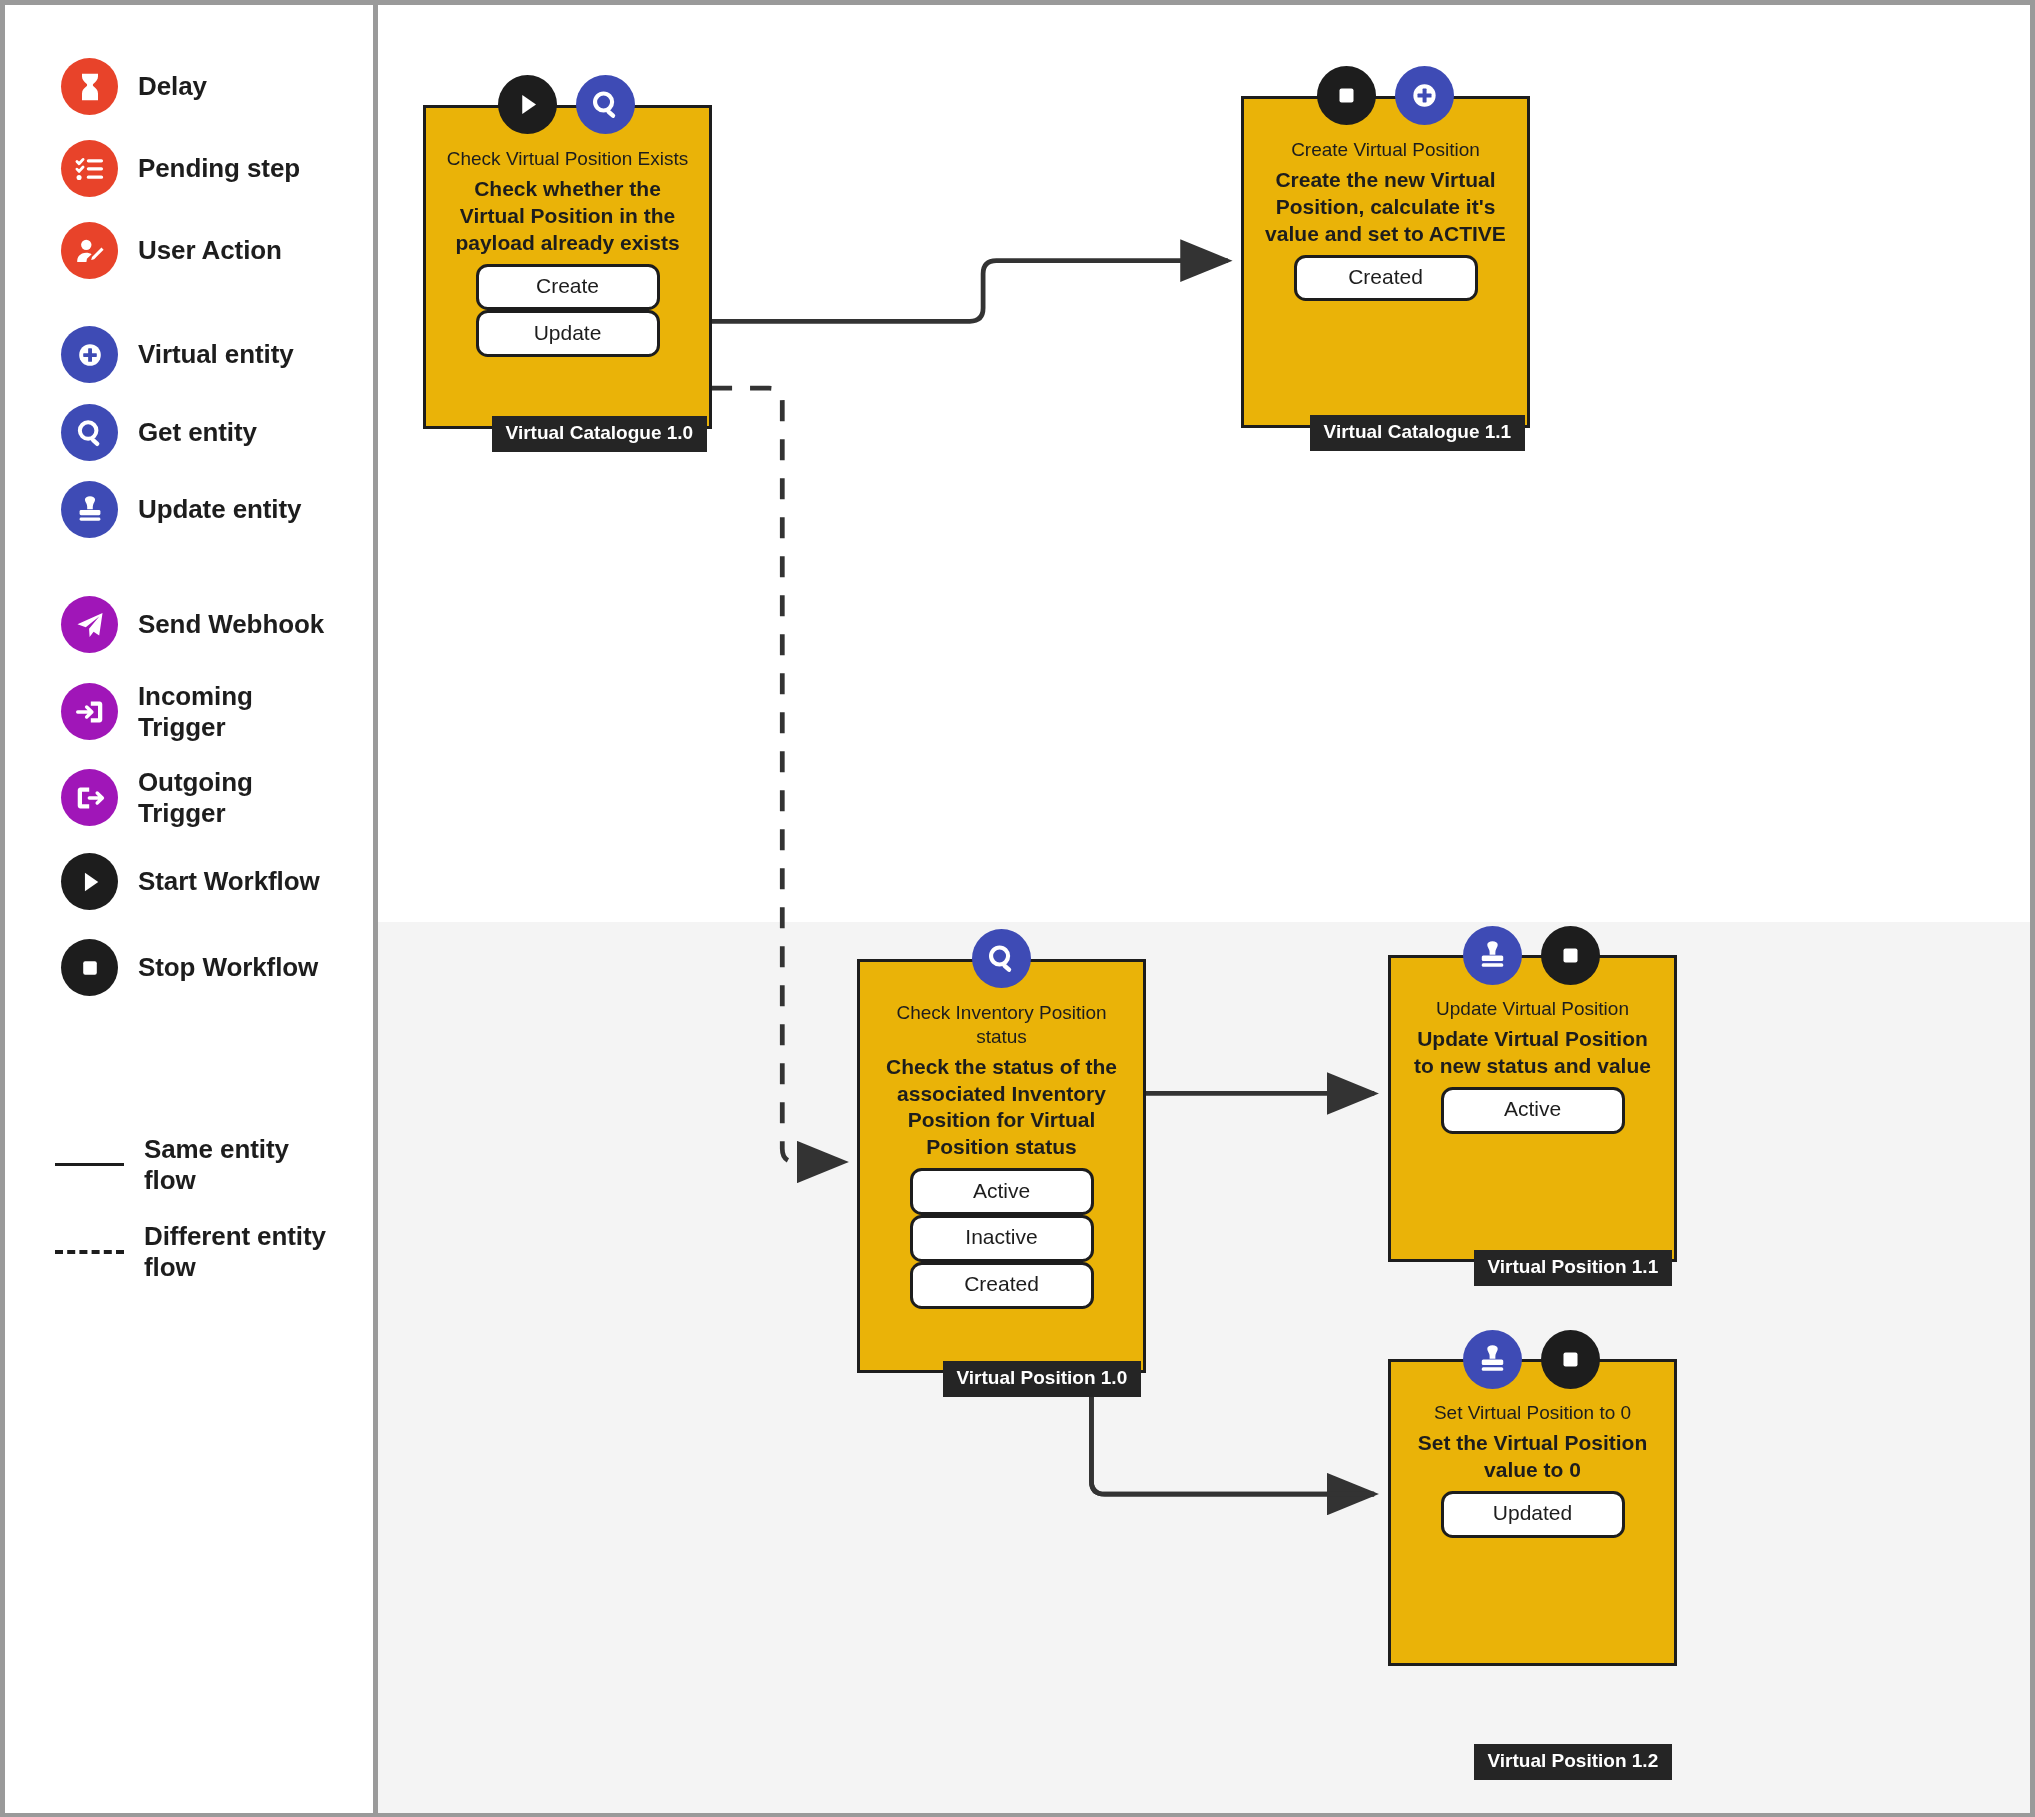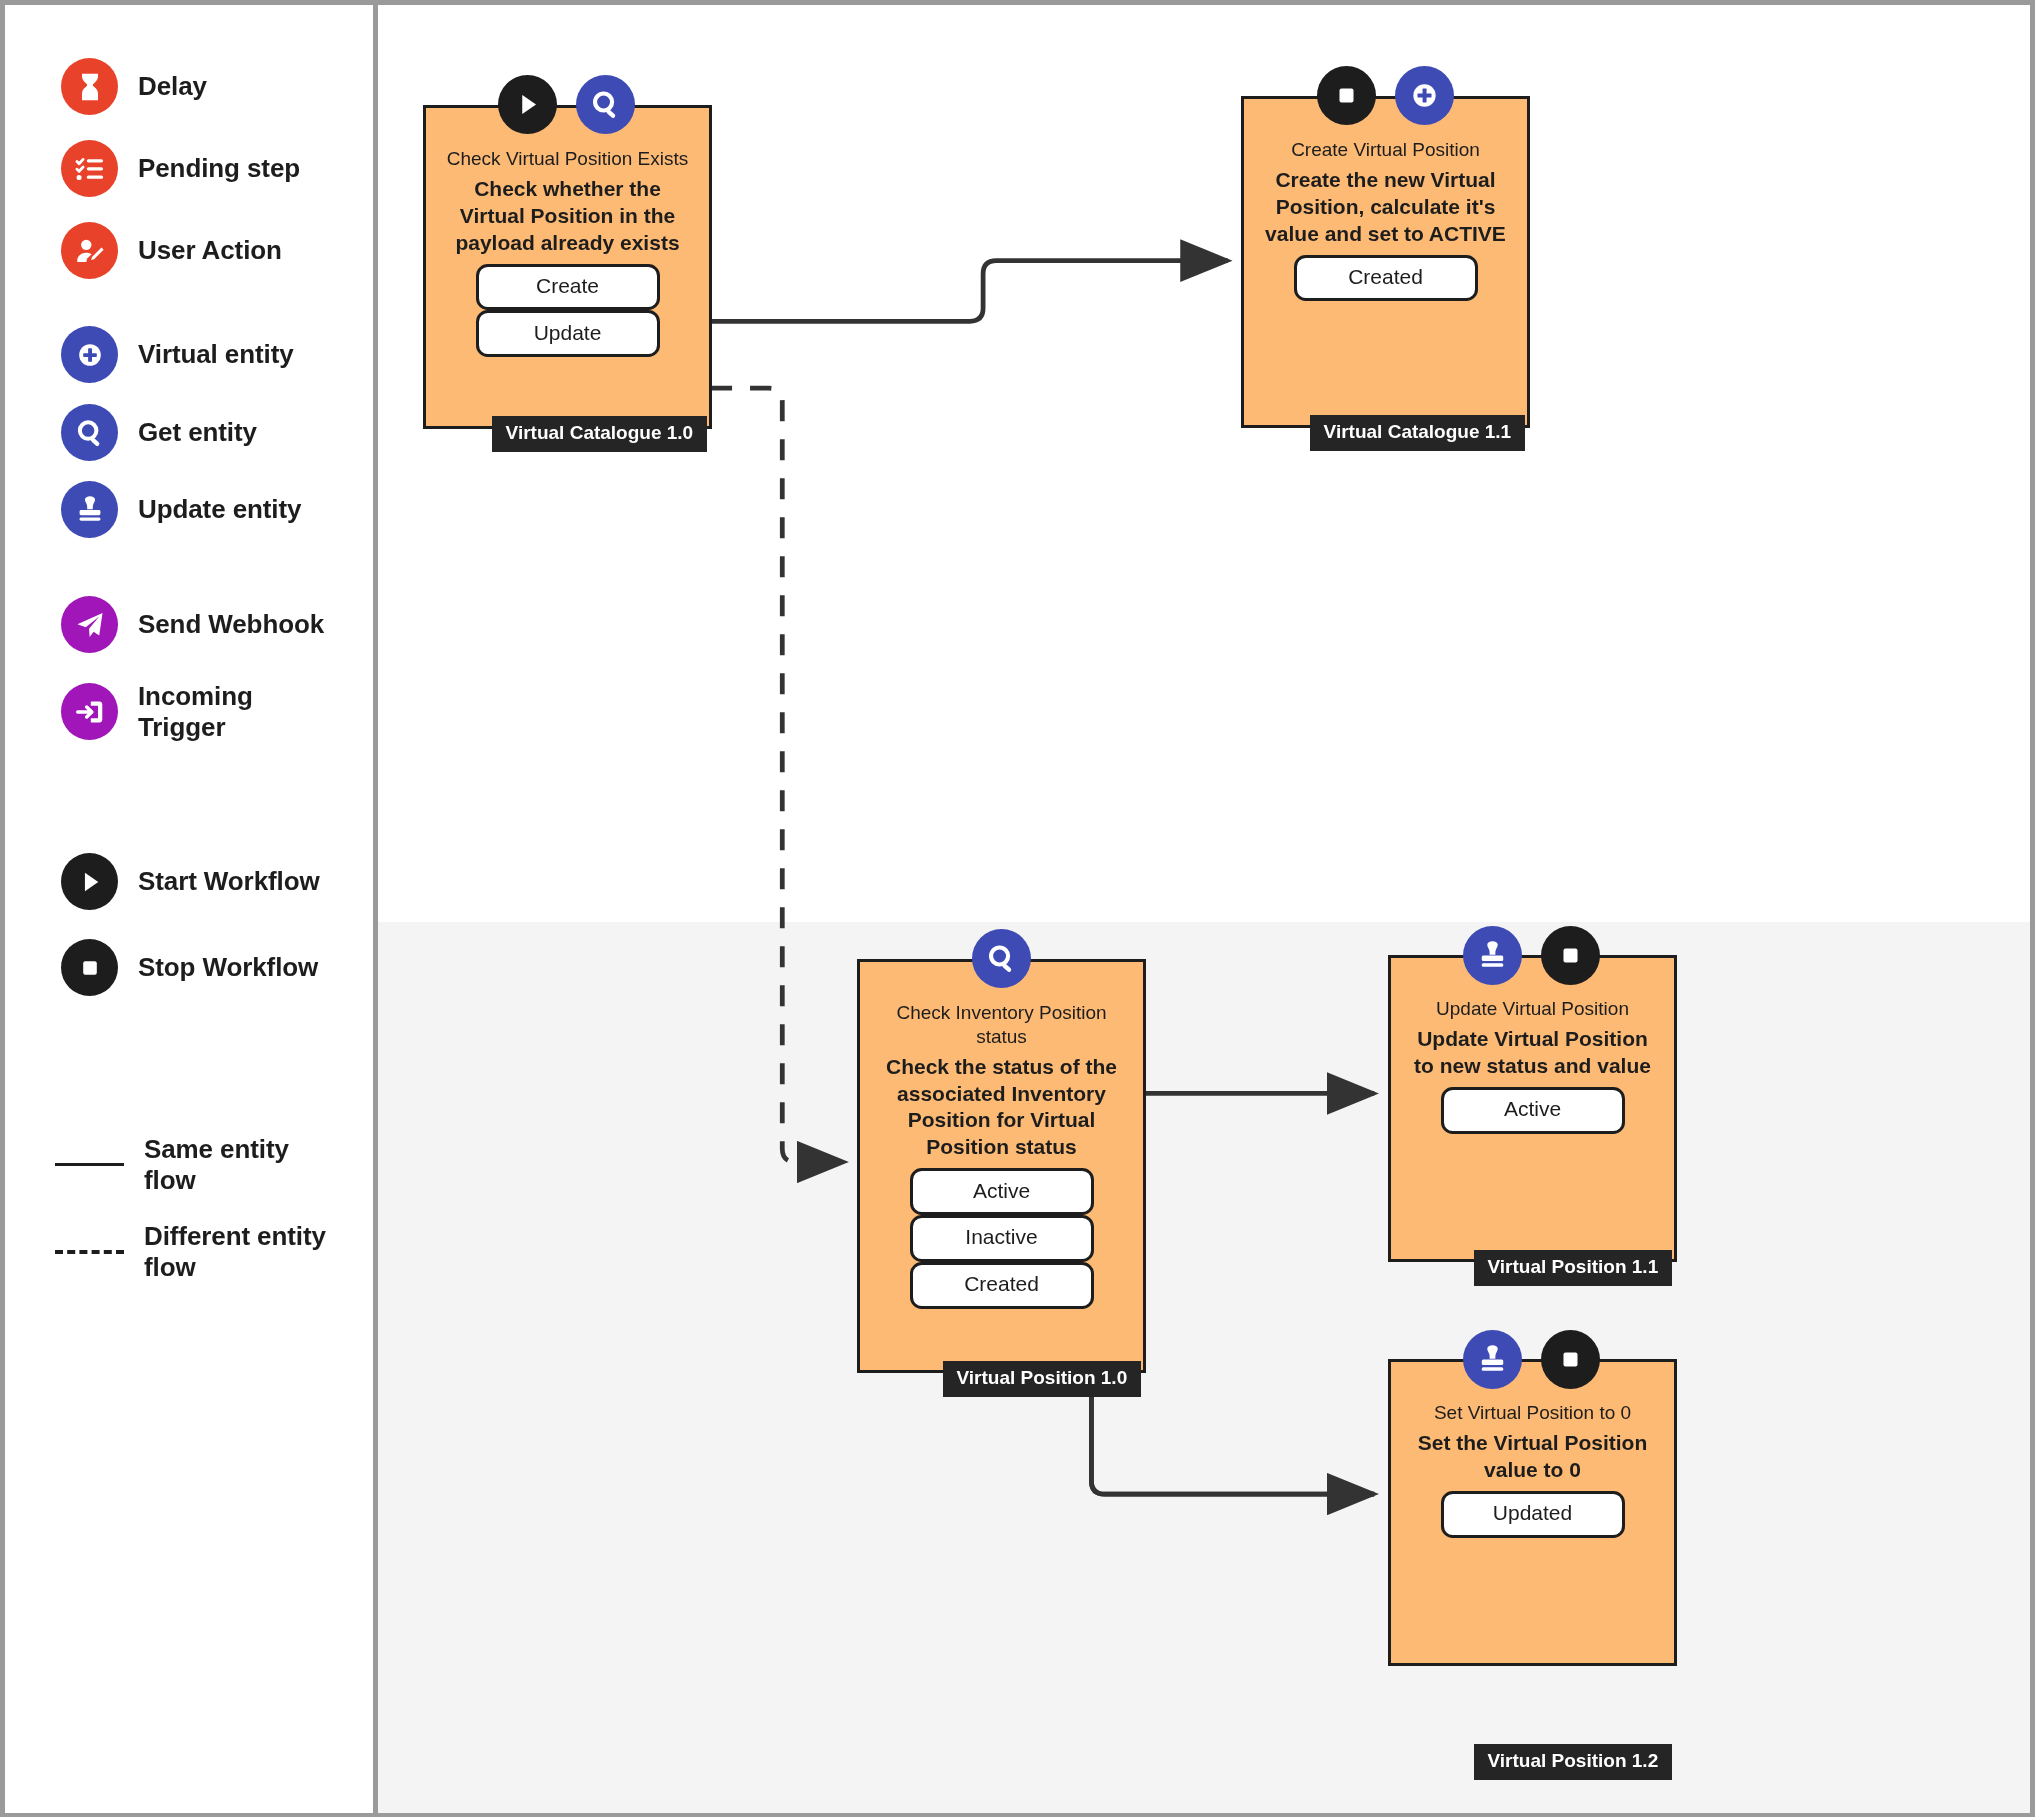--- a/index.html
+++ b/index.html
@@ -83,21 +83,21 @@
     position: absolute;
     left: 0; top: 917px;
     width: 100%;
     height: 896px;
     background: #f4f4f4;
   }
 
   
   .node {
     position: absolute;
-    background: #fdba74;
+    background: #eab308;
     border: 3.2px solid #1d1d1d;
     z-index: 10;
   }
   .node-inner {
     padding: 39px 13.8px 0 13.8px;
     display: flex;
     flex-direction: column;
     align-items: center;
   }
   .node-subtitle {
@@ -242,20 +242,29 @@
         <div class="legend-label">Send Webhook</div>
       </div>
       <div class="legend-item" style="top: 676px;">
         <div class="legend-icon" style="background: rgb(160, 22, 184); color: rgb(160, 22, 184);">
           <svg width="32" height="32" viewBox="0 0 24 24" fill="none" aria-hidden="true">
             <path d="M12.6 7.3V4.1h6.6c1.1 0 2 .9 2 2v11.8c0 1.1-.9 2-2 2h-6.6v-3.2h5.4V7.3h-5.4z" fill="white"></path>
             <path d="M2.8 12h9.3M9.5 8.3l3.9 3.7-3.9 3.7" stroke="white" stroke-width="2.6" stroke-linecap="round" stroke-linejoin="round" fill="none"></path>
           </svg>
         </div>
         <div class="legend-label">Incoming Trigger</div>
+      </div>
+      <div class="legend-item" style="top: 762px;">
+        <div class="legend-icon" style="background: rgb(160, 22, 184); color: rgb(160, 22, 184);">
+          <svg width="32" height="32" viewBox="0 0 24 24" fill="none" aria-hidden="true">
+            <path d="M11.4 7.3V4.1H4.8c-1.1 0-2 .9-2 2v11.8c0 1.1.9 2 2 2h6.6v-3.2H6V7.3h5.4z" fill="white"></path>
+            <path d="M11.5 12h9.4M17.4 8.3l3.9 3.7-3.9 3.7" stroke="white" stroke-width="2.6" stroke-linecap="round" stroke-linejoin="round" fill="none"></path>
+          </svg>
+        </div>
+        <div class="legend-label">Outgoing Trigger</div>
       </div>
       <div class="legend-item" style="top: 848px;">
         <div class="legend-icon" style="background: rgb(29, 29, 29); color: rgb(29, 29, 29);">
           <svg width="32" height="32" viewBox="0 0 24 24" fill="none" aria-hidden="true">
             <path d="M8.2 5.1L18.2 12 8.2 18.9V5.1z" fill="white"></path>
           </svg>
         </div>
         <div class="legend-label">Start Workflow</div>
       </div>
       <div class="legend-item" style="top: 934px;">

